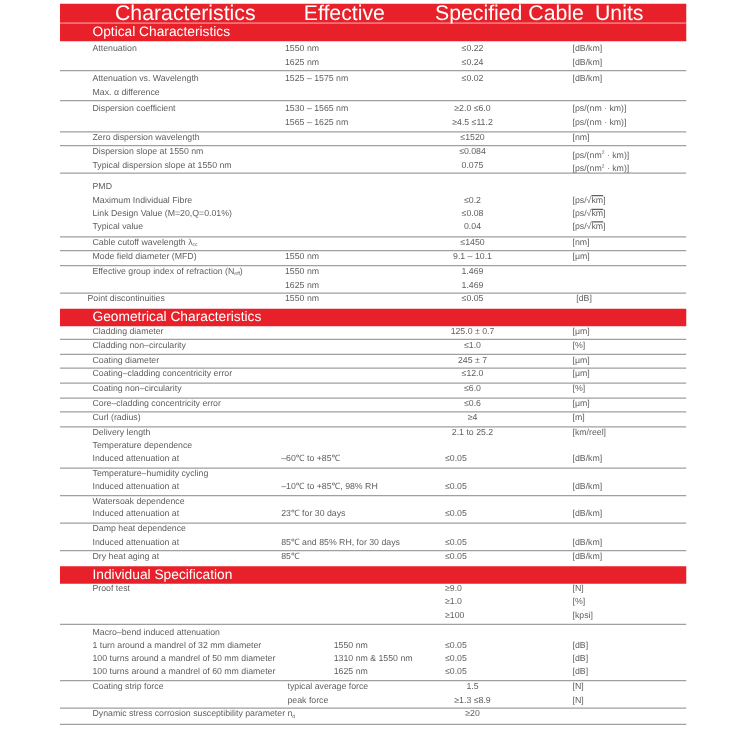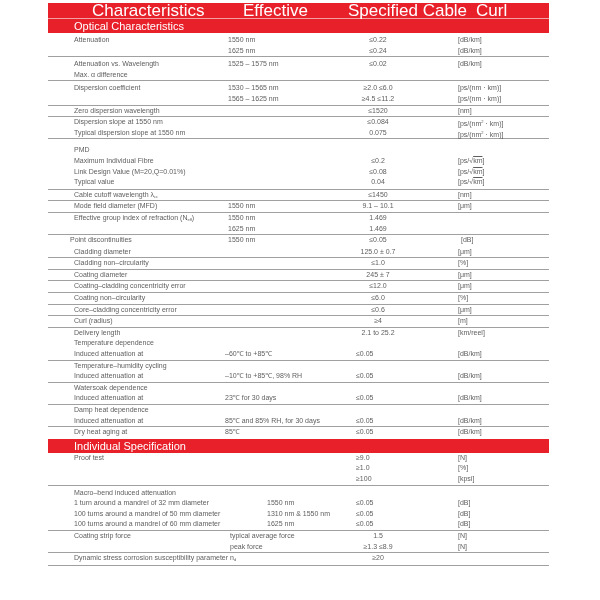--- a/index.html
+++ b/index.html
@@ -30,21 +30,21 @@
 </style>
 </head>
 <body>
 
 <div id="sheet">
 
   <div class="hdr">
     <span style="left:26px">Characteristics</span>
     <span style="left:177px">Effective</span>
     <span style="left:282px">Specified Cable</span>
-    <span style="left:410px">Curl</span>
+    <span style="left:410px">Units</span>
   </div>
 
   <div class="sec">
     <span class="t">Optical Characteristics</span>
   </div>
 
   <div class="grp" style="padding-top:2px">
     <div class="row">
       <span class="c1">Attenuation</span>
       <span class="c2">1550 nm</span>
@@ -157,20 +157,23 @@
 
   <div style="padding-bottom:1px">
     <div class="row">
       <span class="c1b">Point discontinuities</span>
       <span class="c2">1550 nm</span>
       <span class="c3">≤0.05</span>
       <span class="c4b">[dB]</span>
     </div>
   </div>
 
+  <div class="sec">
+    <span class="t">Geometrical Characteristics</span>
+  </div>
   <div id="geo-rows">
       <div class="grp">
         <div class="row">
           <span class="c1">Cladding diameter</span>
           <span class="c3">125.0 ± 0.7</span>
           <span class="c4">[μm]</span>
         </div>
       </div>
       <div class="grp">
         <div class="row">

